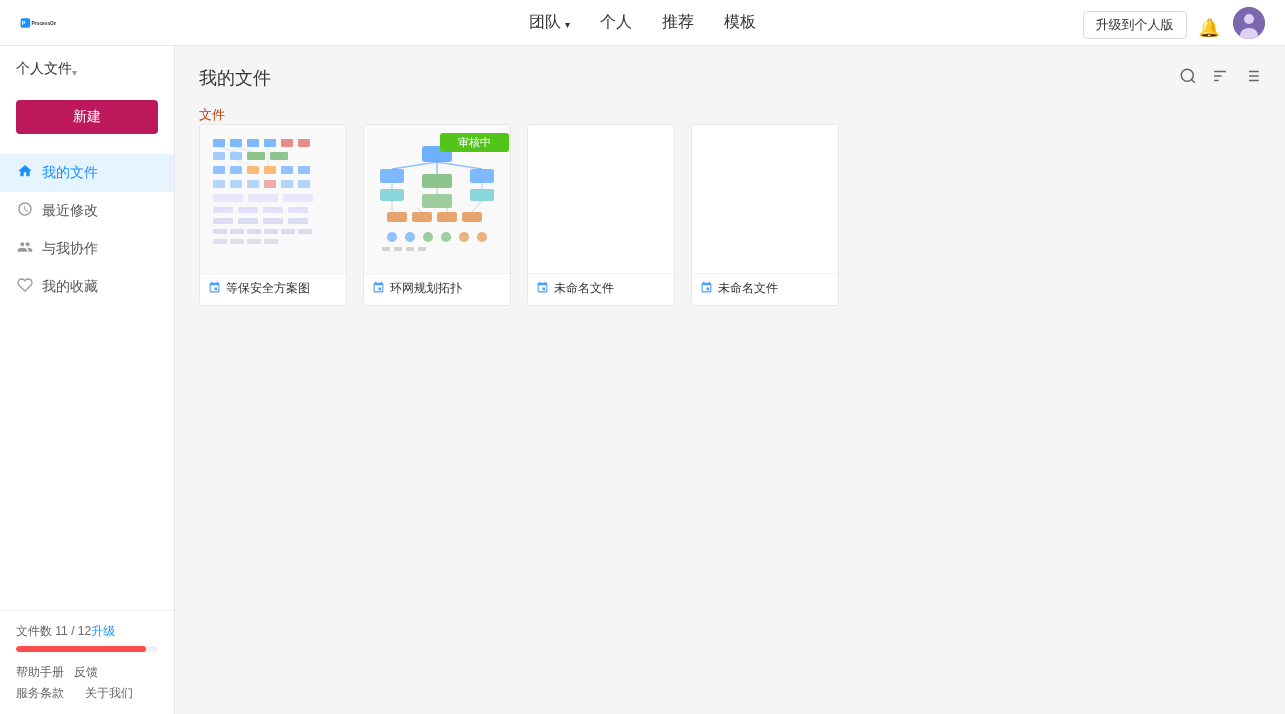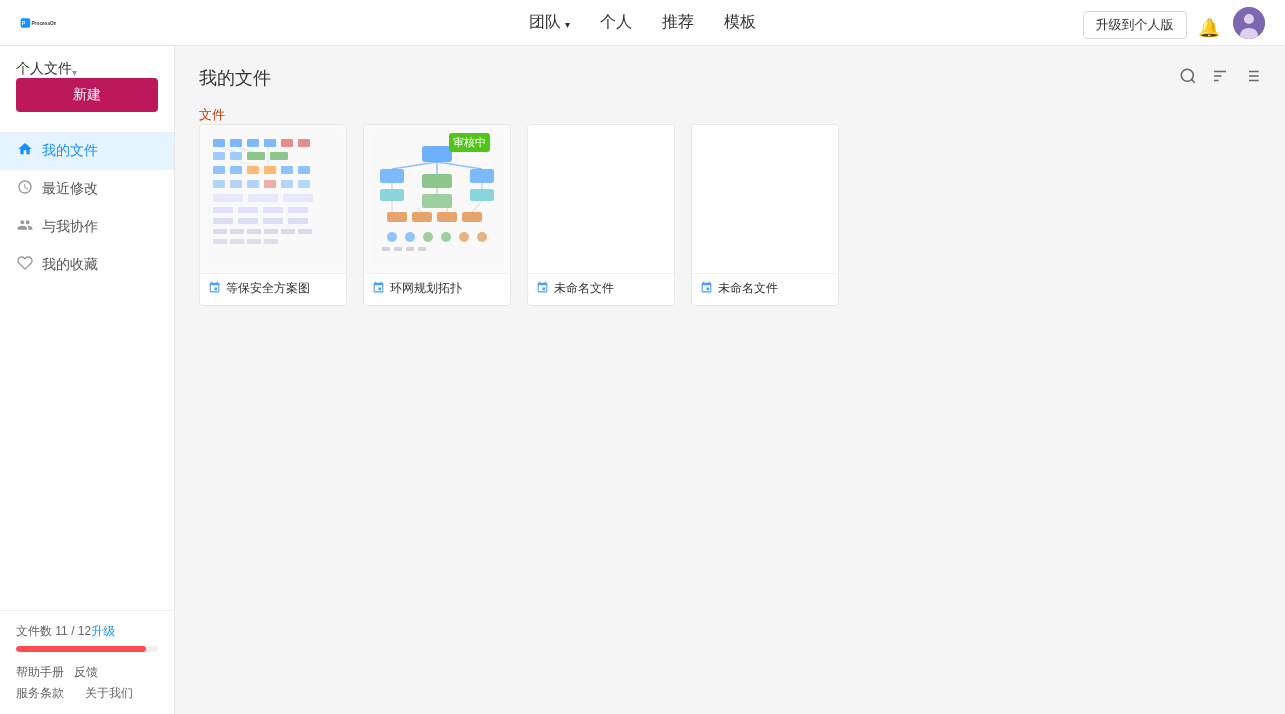--- a/index.html
+++ b/index.html
@@ -78,21 +78,21 @@
     
     .sidebar {
       width: 175px;
       background: #fff;
       border-right: 1px solid #e8e8e8;
       display: flex;
       flex-direction: column;
       flex-shrink: 0;
     }
     .sidebar-header {
-      padding: 14px 16px 0;
+      padding: 14px 16px 22px;
       display: flex;
       align-items: flex-end;
       font-size: 14px;
       color: #333;
       cursor: pointer;
     }
     .sidebar-header .arrow {
       font-size: 10px;
       color: #999;
     }
@@ -230,25 +230,25 @@
       background: #fafafa;
       overflow: hidden;
       position: relative;
       display: flex;
       align-items: center;
       justify-content: center;
     }
     .file-badge {
       position: absolute;
       top: 8px;
-      right: 20px;
+      right: 1px;
       background: #52c41a;
       color: #fff;
       font-size: 11px;
-      padding: 2px 4px;
+      padding: 2px 18px;
       border-radius: 3px;
       z-index: 2;
     }
     .file-badge.reviewing {
       background: #52c41a;
     }
     .file-info {
       padding: 6px 8px 8px;
       display: flex;
       align-items: center;

